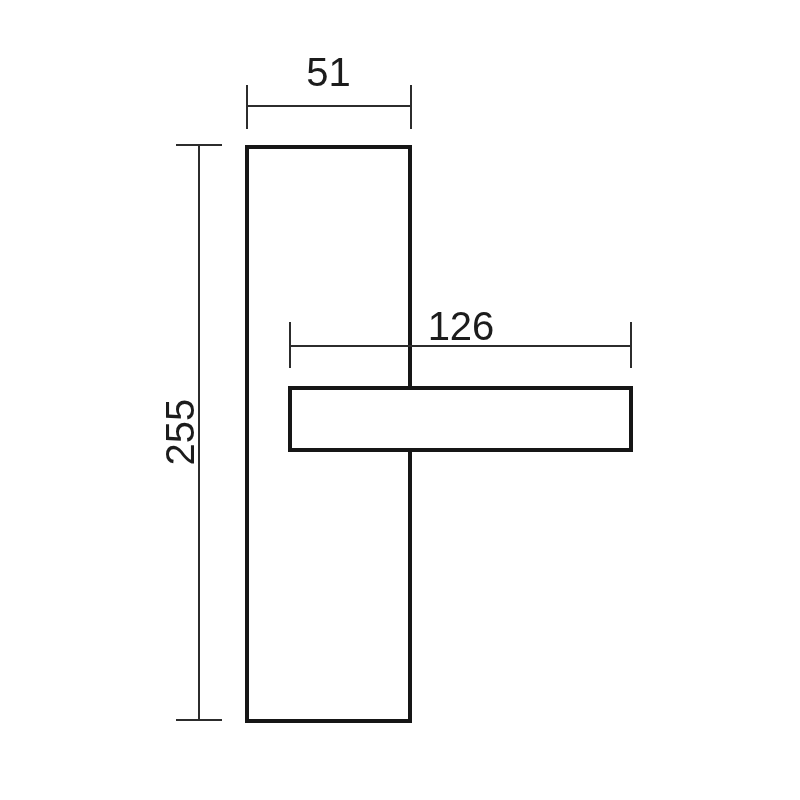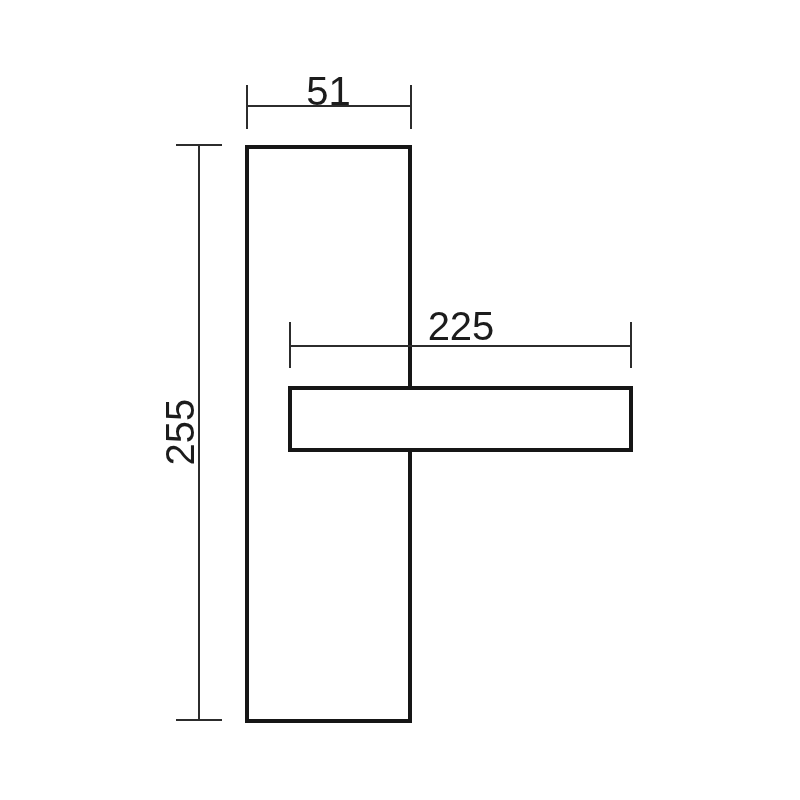--- a/index.html
+++ b/index.html
@@ -45,21 +45,21 @@
   
   .dlabel {
     position: absolute;
     color: var(--text, #1c1c1c);
     font-size: 40px;
     font-weight: 400;
     line-height: 40px;
     text-align: center;
     white-space: nowrap;
   }
-  .label51  { left: 245px; top: 71px;  width: 167px; }
+  .label51  { left: 245px; top: 52px;  width: 167px; }
   .label126 { left: 290px; top: 306px; width: 342px; }
   .label255 {
     left: 120px; top: 412px; width: 120px; height: 40px;
     transform: rotate(-90deg);
   }
 </style>
 </head>
 <body>
 
 <div class="canvas">
@@ -78,16 +78,16 @@
     <div class="tick dim255-tick-t"></div>
     <div class="tick dim255-tick-b"></div>
     <div class="dline dim255-line"></div>
     <div class="dlabel label255">255</div>
   </div>
 
   <div>
     <div class="tick dim126-tick-l"></div>
     <div class="tick dim126-tick-r"></div>
     <div class="dline dim126-line"></div>
-    <div class="dlabel label126">225</div>
+    <div class="dlabel label126">126</div>
   </div>
 
 </div>
 
 </body></html>

